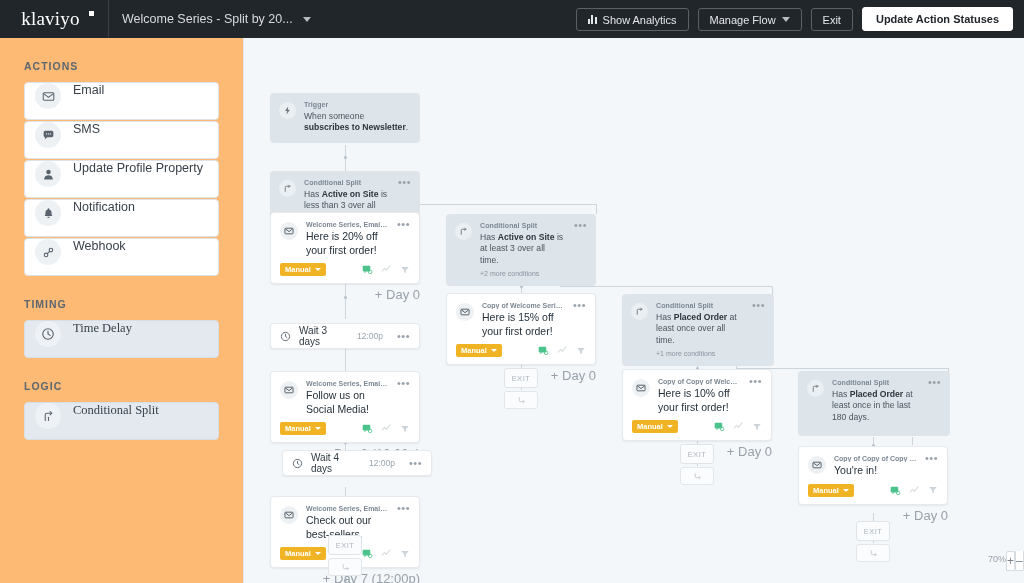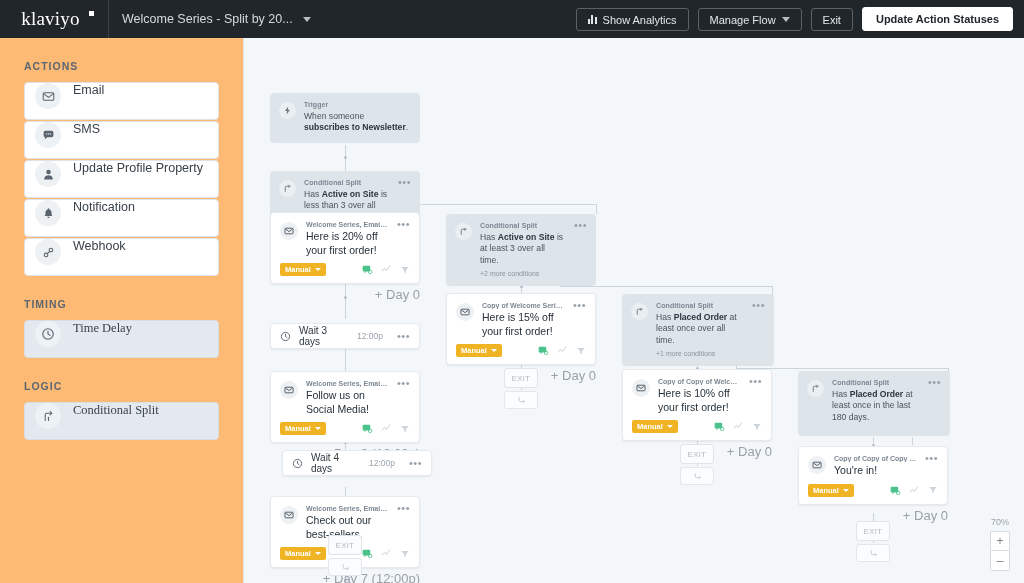--- a/index.html
+++ b/index.html
@@ -182,21 +182,21 @@
     position: absolute; width: 3px; height: 3px; border-radius: 50%;
     background: #b6bfc7;
   }
   .yn {
     position: absolute; font-size: 8px; color: #7d8792; letter-spacing: .5px;
   }
 
   
   .zoom-ctrls {
     position: absolute; right: 12px; bottom: 12px; width: 24px;
-    display: flex; flex-direction: column; align-items: center;
+    display: flex; flex-direction: row; align-items: center;
   }
   .zoom-pct { font-size: 9px; color: #9aa3ac; margin-bottom: 4px; }
   .zbtn {
     width: 20px; height: 20px; border: 1px solid #d6dbe0; background: #ffffff;
     display: flex; align-items: center; justify-content: center;
     font-size: 12px; color: #7b848d; cursor: pointer; line-height: 1;
   }
   .zbtn.top { border-radius: 2px 2px 0 0; }
   .zbtn.bot { border-radius: 0 0 2px 2px; border-top: none; }
 </style>

